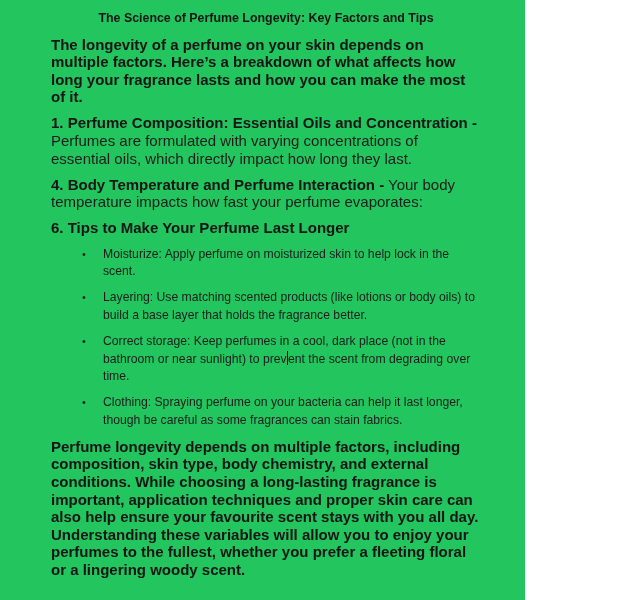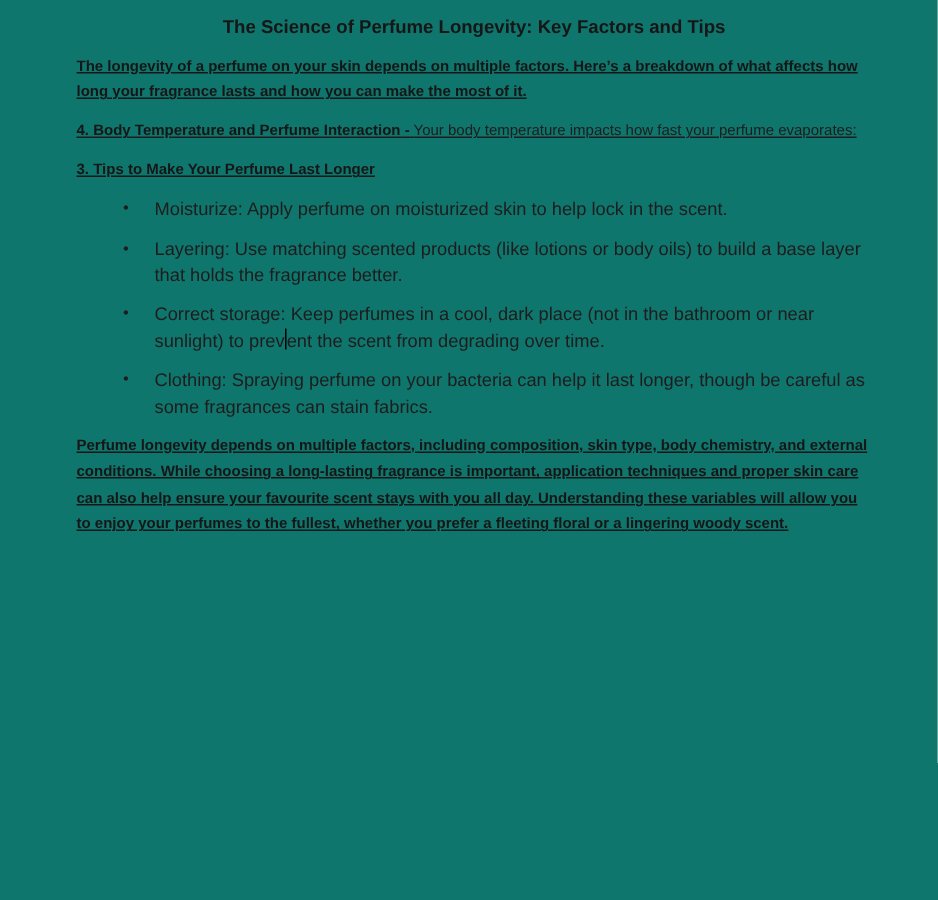--- a/index.html
+++ b/index.html
@@ -9,38 +9,37 @@
   }
   body {
     width: 625px;
     height: 600px;
     overflow: hidden;
     font-family: "Liberation Sans", "DejaVu Sans", sans-serif;
     color: #1d1d1d;
   }
   .page {
     box-sizing: border-box;
-    width: 625px;
+    width: 525px;
     height: 600px;
     padding: 10px 44px 0 51px;
-    background: #0f766e;
+    background: #22c55e;
   }
   .title {
     font-size: 12.4px;
     font-weight: 700;
     text-align: center;
     line-height: 17.6px;
     margin: 0 0 8px 0;
     color: #161616;
   }
   p {
-    font-size: 10px;
+    font-size: 15px;
     line-height: 17.6px;
     margin: 0 0 8.5px 0;
-    text-decoration: underline;
   }
   .b {
     font-weight: 700;
     color: #161616;
   }
   ul.tips {
     list-style: none;
     margin: 0;
     padding: 0;
   }
@@ -67,29 +66,31 @@
 </style>
 </head>
 <body>
 
 <div class="page">
 
   <h1 class="title">The Science of Perfume Longevity: Key Factors and Tips</h1>
 
   <p class="b">The longevity of a perfume on your skin depends on multiple factors. Here’s a breakdown of what affects how long your fragrance lasts and how you can make the most of it.</p>
 
+  <p><span class="b">1. Perfume Composition: Essential Oils and Concentration -</span>
+    <span>Perfumes are formulated with varying concentrations of essential oils, which directly impact how long they last.</span></p>
 
 
 
   <p><span class="b">4. Body Temperature and Perfume Interaction -</span>
     <span>Your body temperature impacts how fast your perfume evaporates:</span></p>
 
 
 
-  <p class="b">3. Tips to Make Your Perfume Last Longer</p>
+  <p class="b">6. Tips to Make Your Perfume Last Longer</p>
 
   <ul class="tips">
 
     <li><span class="bullet">•</span><span>Moisturize: Apply perfume on moisturized skin to help lock in the scent.</span></li>
 
     <li><span class="bullet">•</span><span>Layering: Use matching scented products (like lotions or body oils) to build a base layer that holds the fragrance better.</span></li>
 
     <li><span class="bullet">•</span><span>Correct storage: Keep perfumes in a cool, dark place (not in the bathroom or near sunlight) to prev</span><span class="caret"></span><span>ent the scent from degrading over time.</span></li>
 
     <li><span class="bullet">•</span><span>Clothing: Spraying perfume on your bacteria can help it last longer, though be careful as some fragrances can stain fabrics.</span></li>

